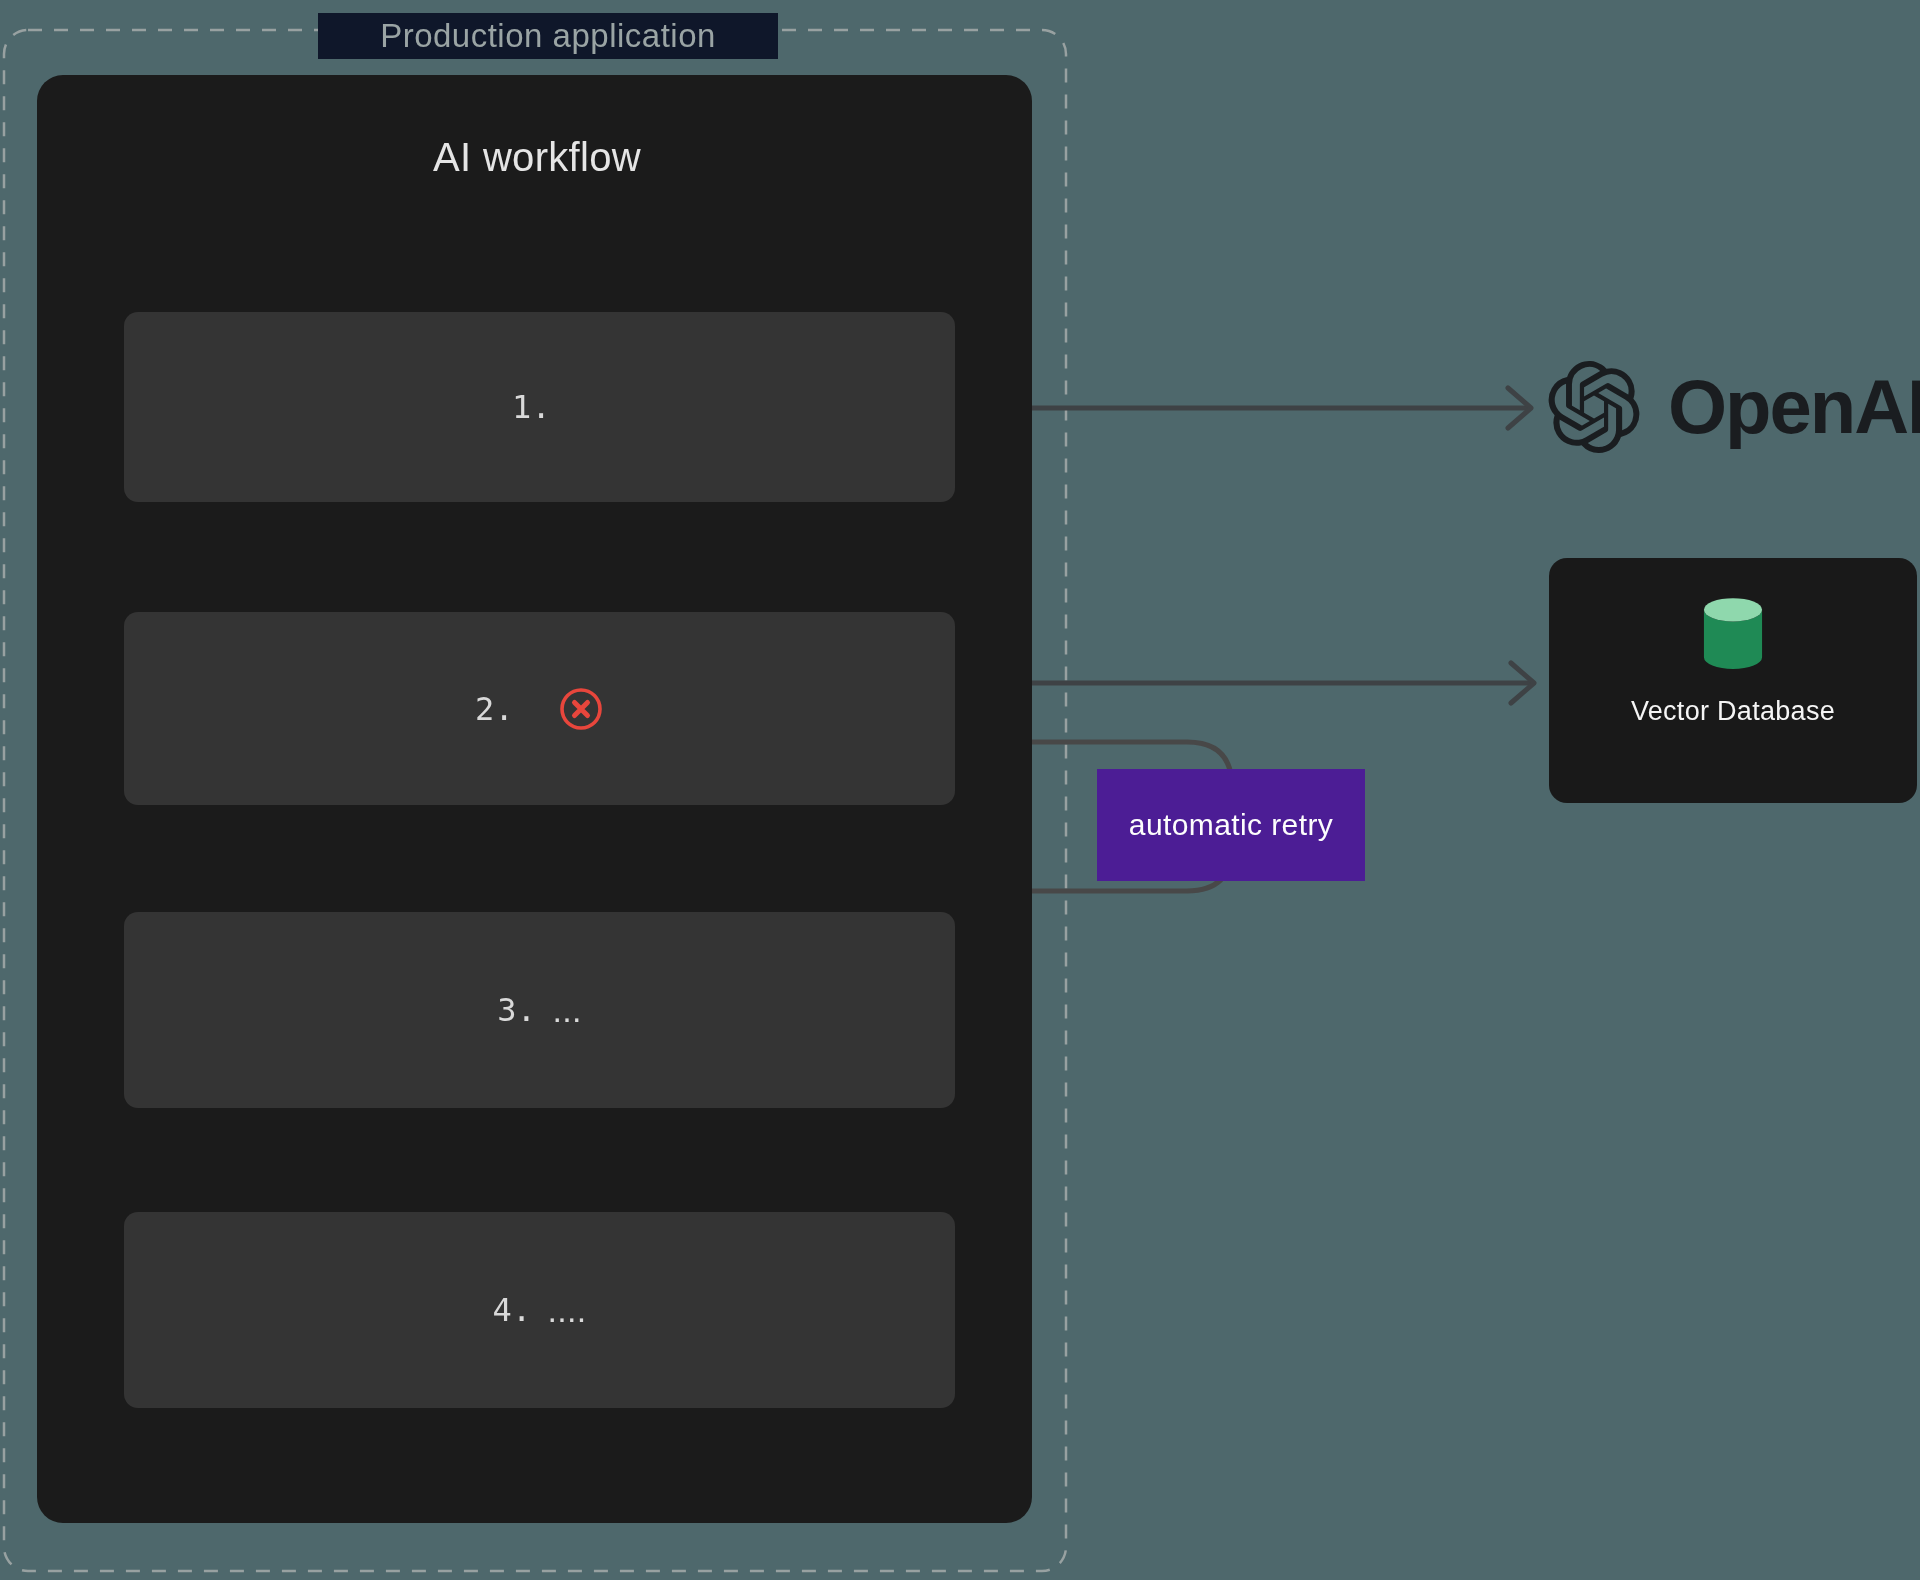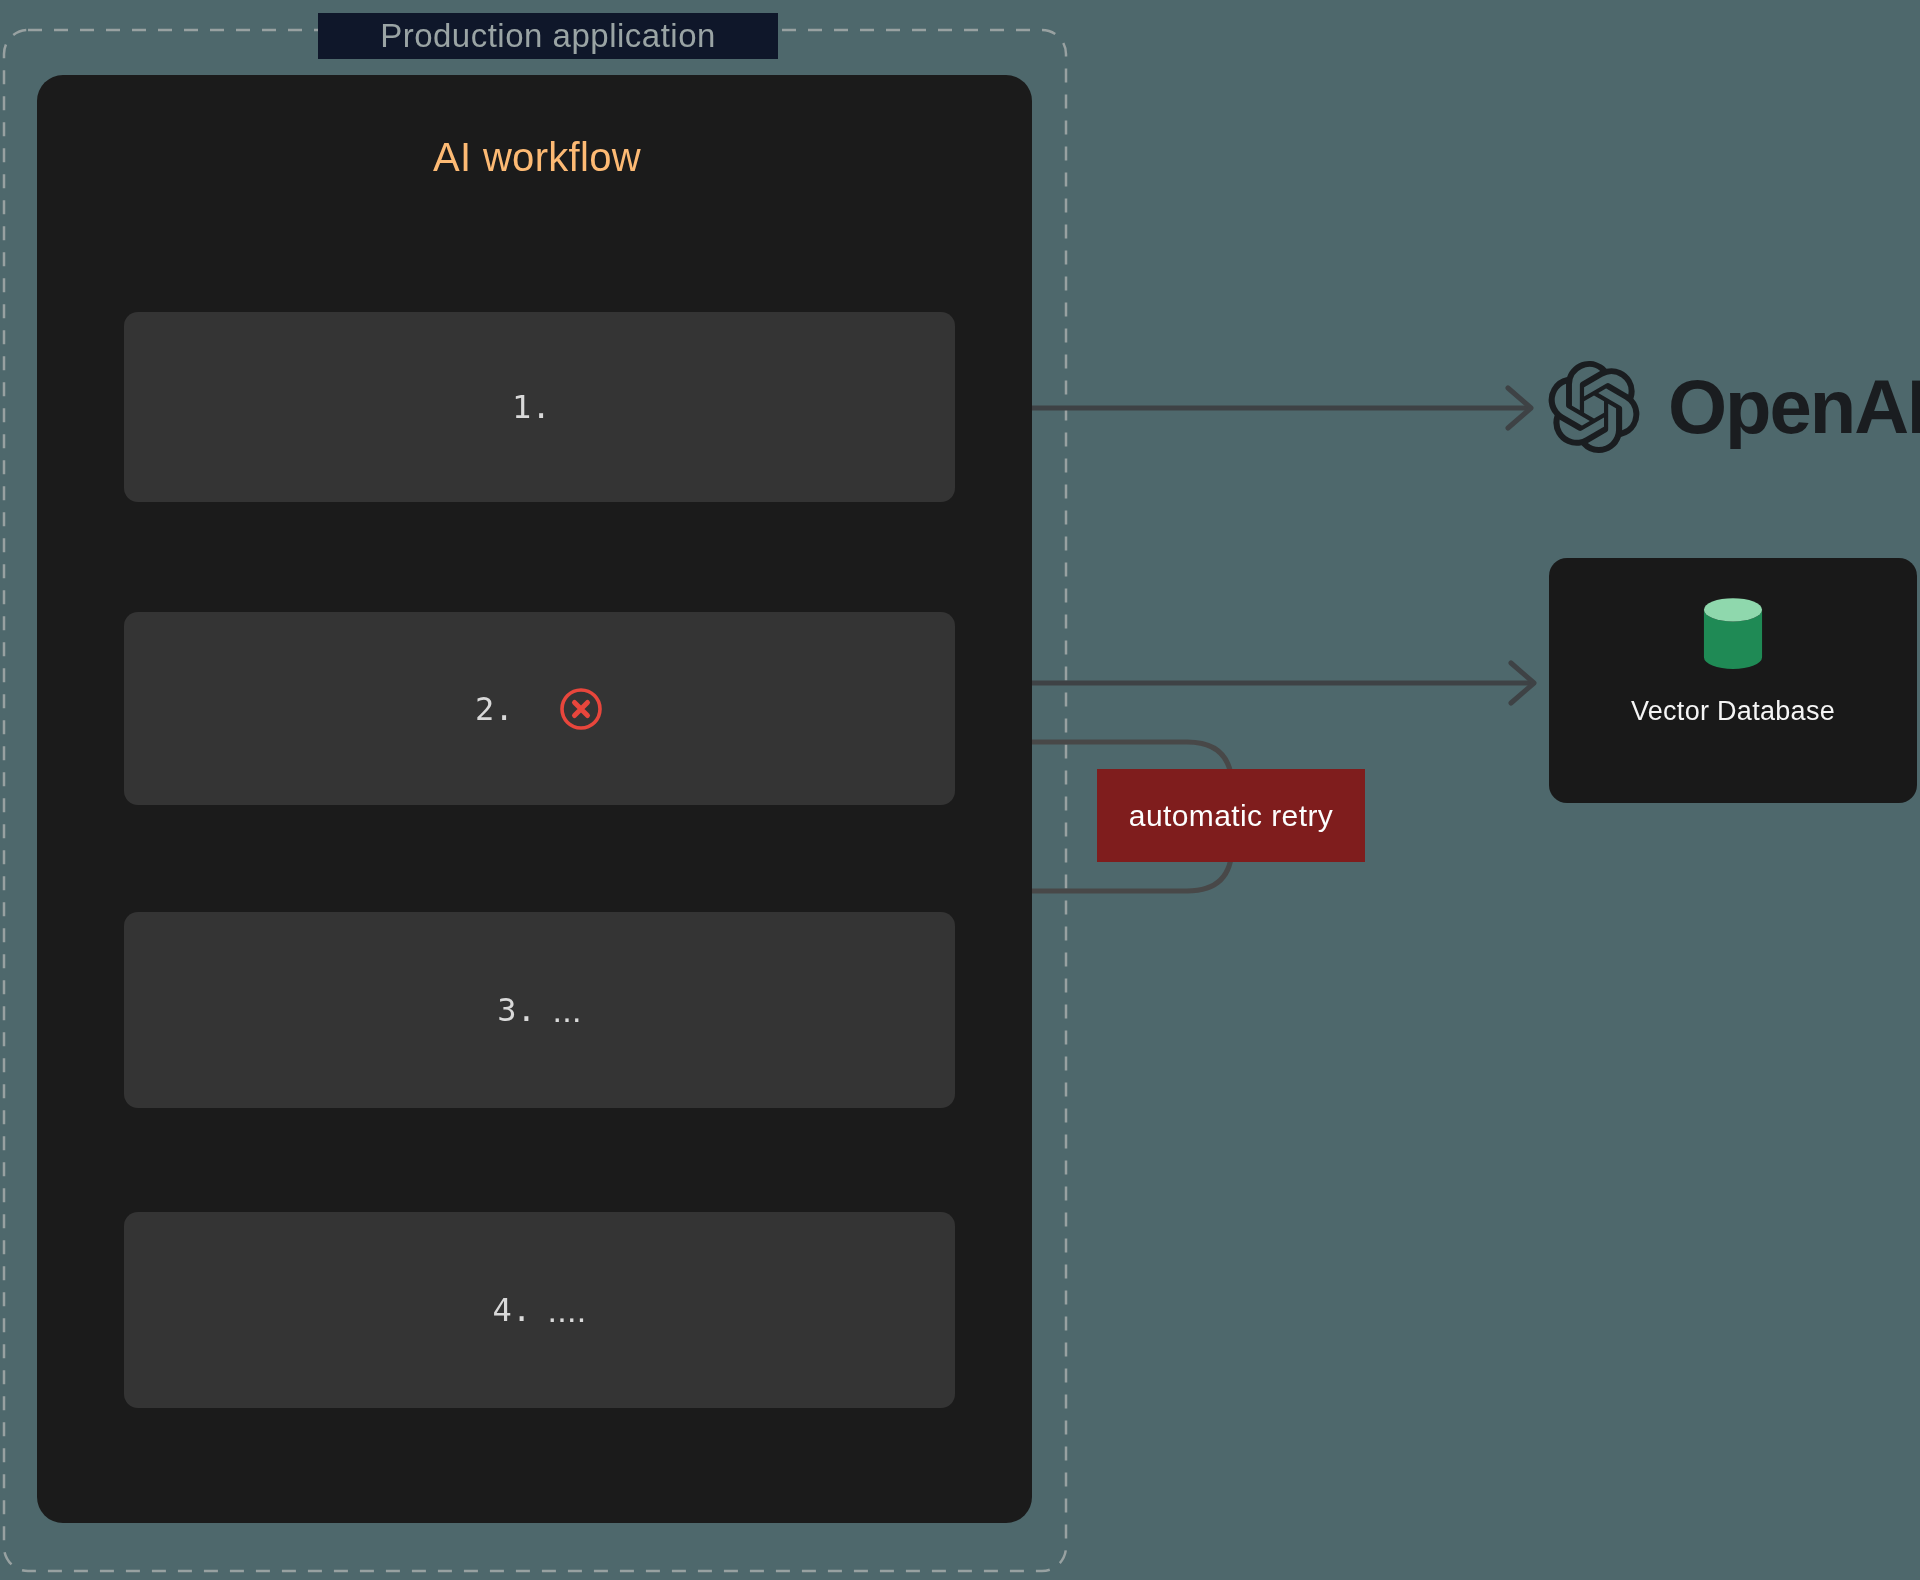--- a/index.html
+++ b/index.html
@@ -30,21 +30,21 @@
 
   
   .panel {
     position: absolute; left: 37px; top: 75px;
     width: 995px; height: 1448px;
     background: #1b1b1b; border-radius: 26px;
     z-index: 1;
   }
   .panel-title {
     position: absolute; left: 237px; top: 131px; width: 600px;
-    color: #fdba74; font-size: 40px; line-height: 53px;
+    color: #e5e5e5; font-size: 40px; line-height: 53px;
     text-align: center; letter-spacing: 0.3px;
     z-index: 2;
   }
 
   
   .step {
     position: absolute; left: 124px; width: 831px;
     background: #343434; border-radius: 14px;
     display: flex; align-items: center; justify-content: center;
     color: #d9d9d9; font-size: 34px; letter-spacing: 0.3px;
@@ -56,22 +56,22 @@
   }
   .step-1 { top: 312px; height: 190px; }
   .step-2 { top: 612px; height: 193px; }
   .step-3 { top: 912px; height: 196px; }
   .step-4 { top: 1212px; height: 196px; }
   .err-icon { margin-left: 28px; flex: 0 0 auto; }
 
   
   .retry-label {
     position: absolute; left: 1097px; top: 769px;
-    width: 268px; height: 93px;
-    background: #7f1d1d; color: #fdfdfd;
+    width: 268px; height: 112px;
+    background: #4c1d95; color: #fdfdfd;
     font-size: 30px; letter-spacing: 0.4px;
     display: flex; align-items: center; justify-content: center;
     z-index: 5;
   }
 
   
   .openai {
     position: absolute; left: 1548px; top: 361px; height: 92px;
     display: flex; align-items: center; gap: 28px;
     z-index: 2;

